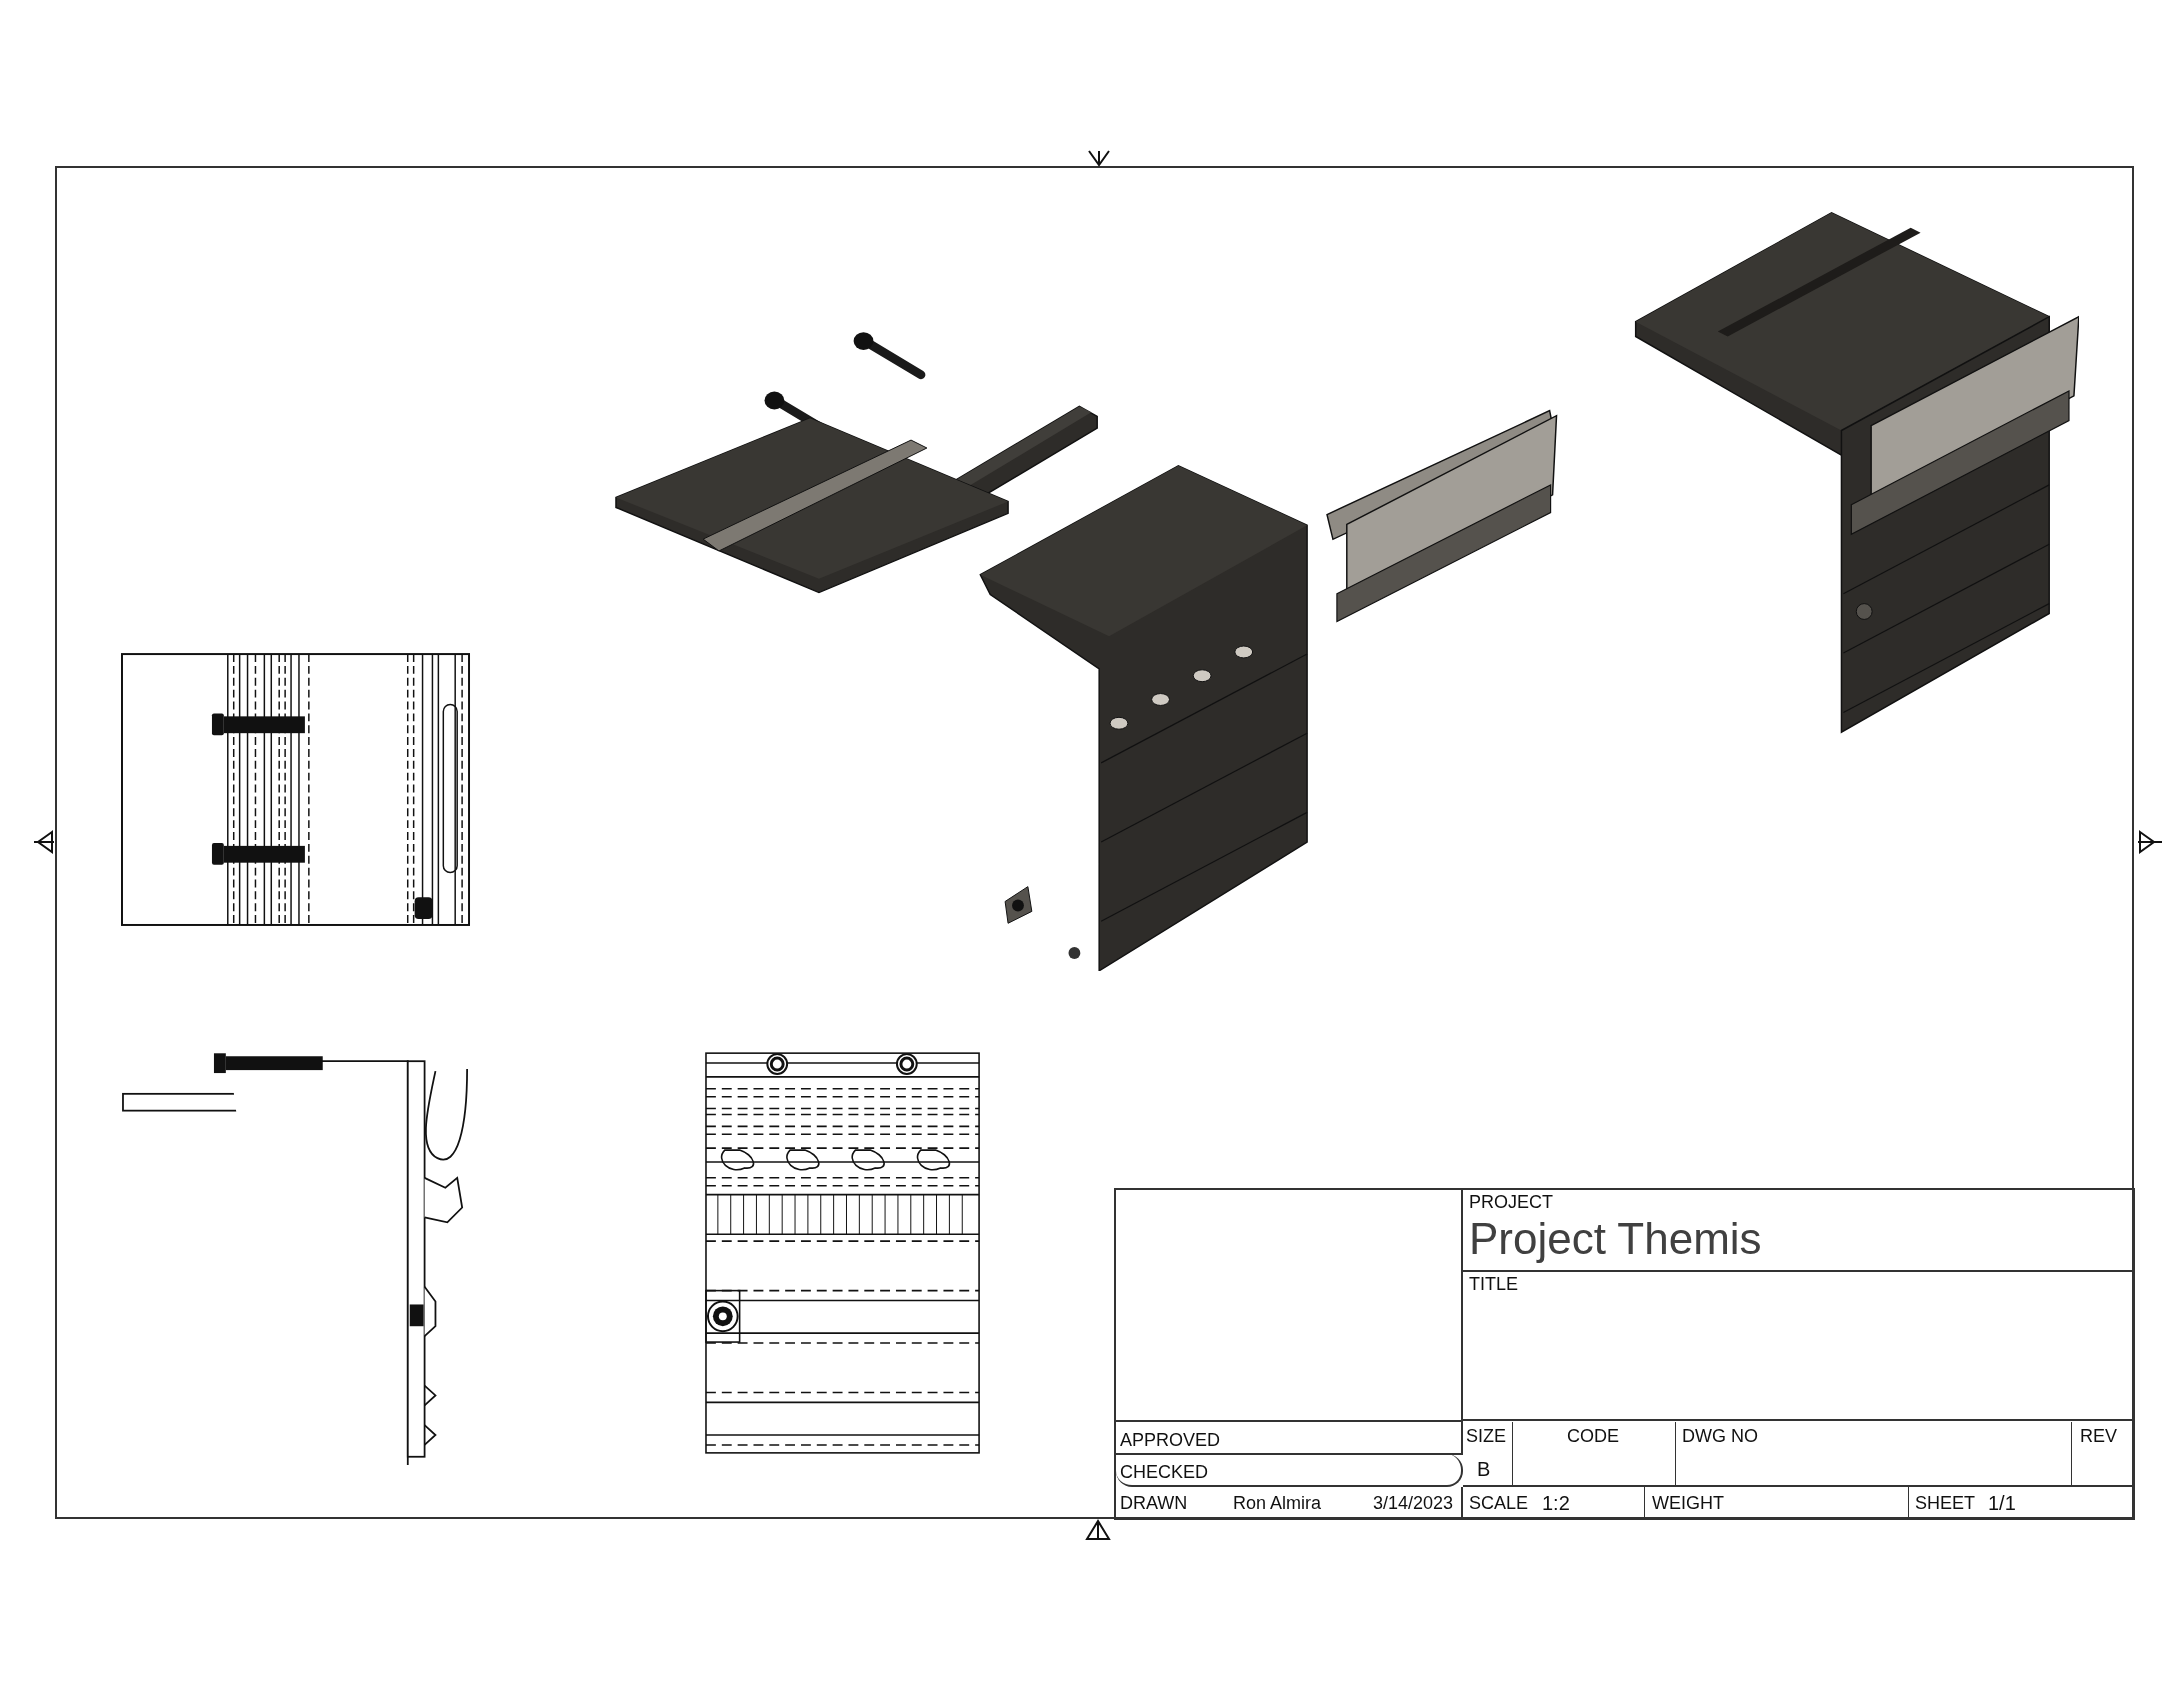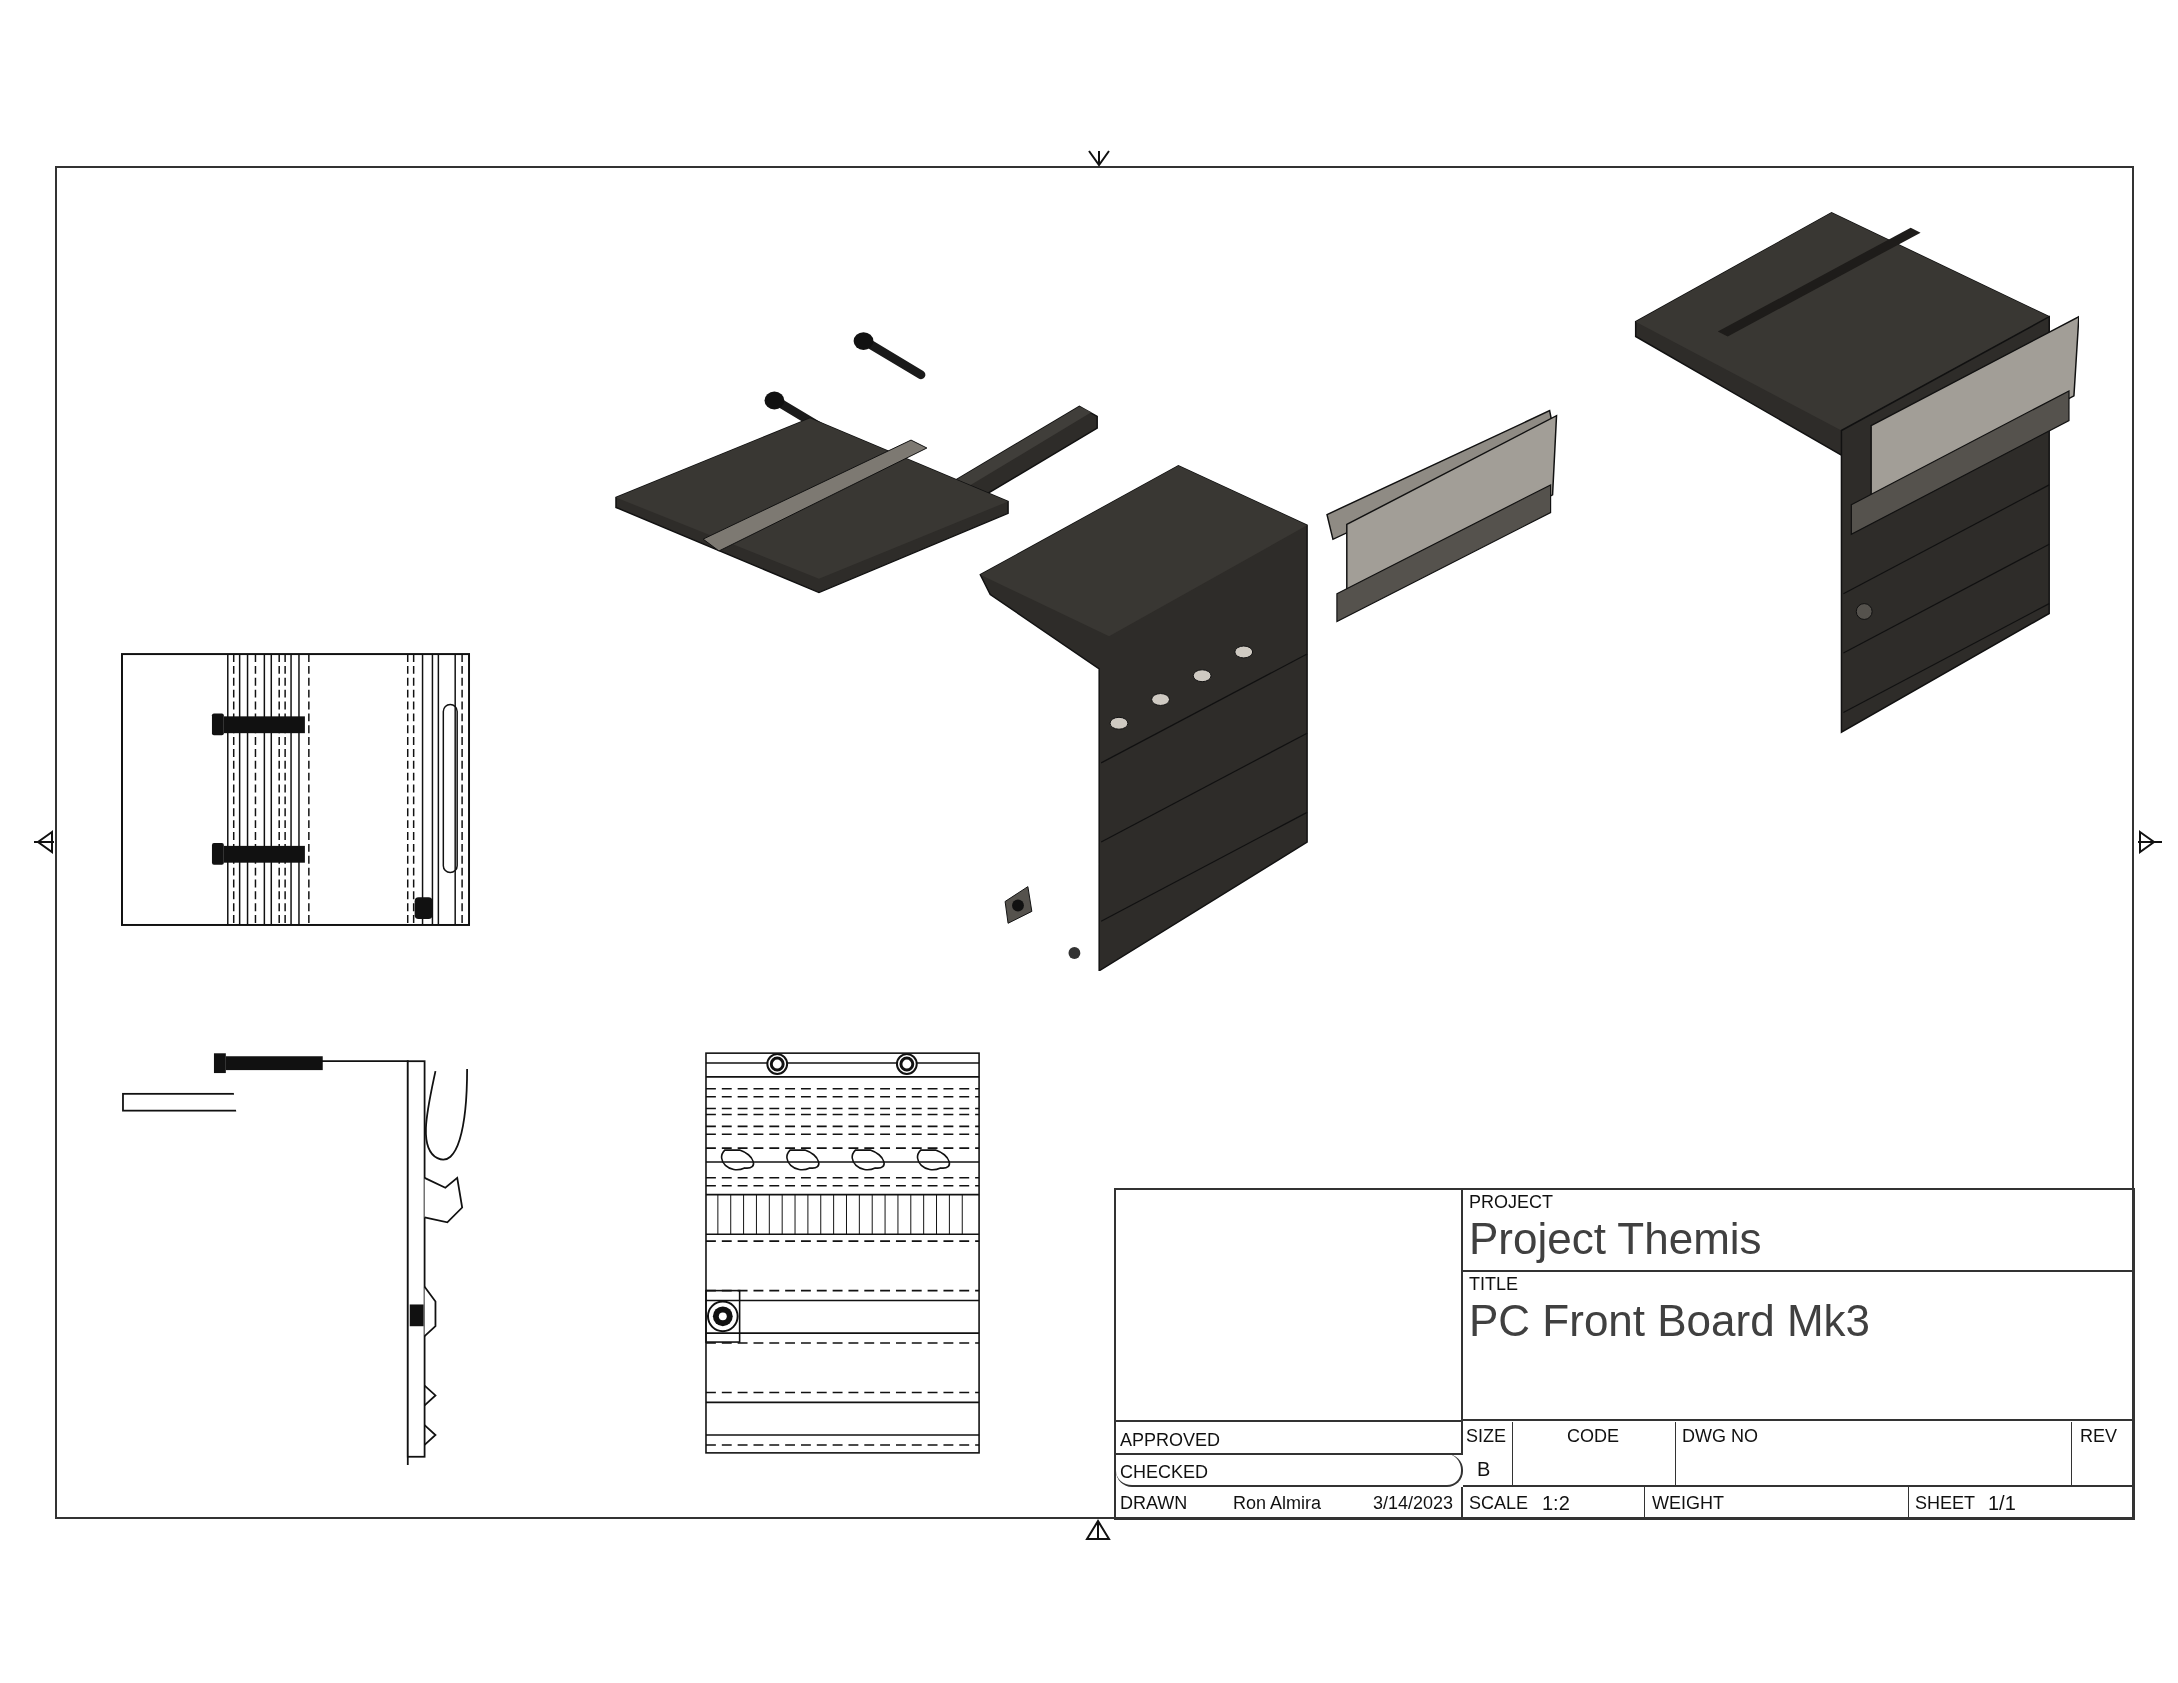--- a/index.html
+++ b/index.html
@@ -201,21 +201,20 @@
 </svg>
 
 <div class="tb">
   <div class="tb-cell" style="left:0;top:0;width:347px;height:232px;border-right-width:2px;border-bottom-width:2px;"></div>
   <div class="tb-cell" style="left:347px;top:0;width:669px;height:82px;border-bottom-width:2px;">
     <span class="lbl" style="left:6px;top:2px;">PROJECT</span>
     <span class="big" style="left:6px;top:24px;">Project Themis</span>
   </div>
   <div class="tb-cell" style="left:347px;top:82px;width:669px;height:149px;border-bottom-width:2px;">
     <span class="lbl" style="left:6px;top:2px;">TITLE</span>
-    <span class="big" style="left:6px;top:24px;">PC Front Board Mk3</span>
   </div>
   <div class="tb-cell" style="left:0;top:232px;width:347px;height:33px;border-bottom-width:2px;border-right-width:2px;">
     <span class="lbl" style="left:4px;top:8px;">APPROVED</span>
   </div>
   <div class="tb-cell" style="left:0;top:264px;width:347px;height:33px;border-bottom-width:2px;border-right-width:2px;border-radius:16px;">
     <span class="lbl" style="left:4px;top:8px;">CHECKED</span>
   </div>
   <div class="tb-cell" style="left:347px;top:232px;width:50px;height:65px;border-bottom-width:2px;border-right-width:1px;">
     <span class="lbl" style="left:3px;top:4px;">SIZE</span>
     <span class="val" style="left:14px;top:36px;">B</span>

